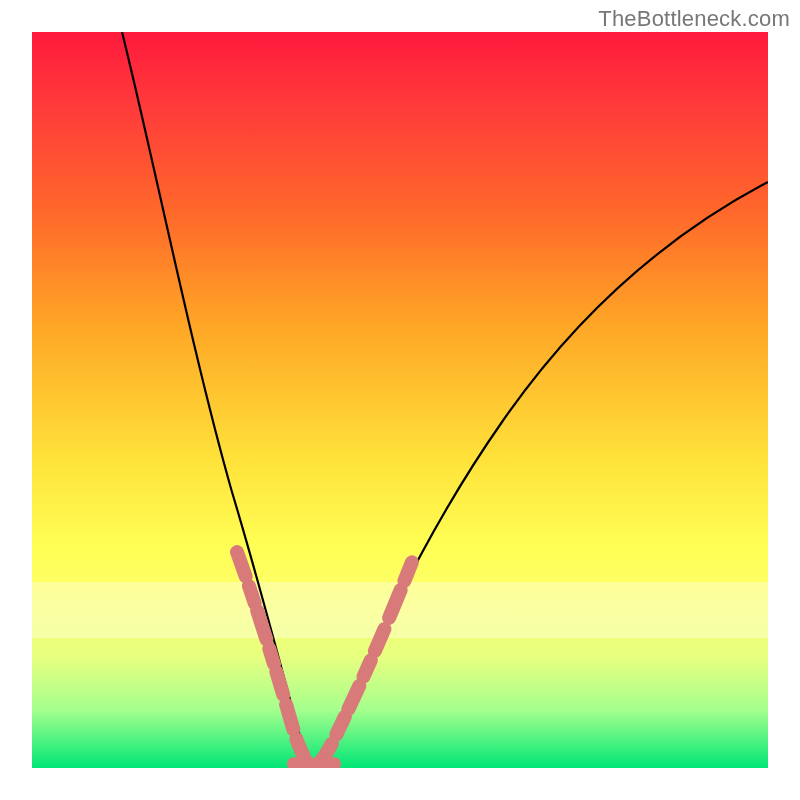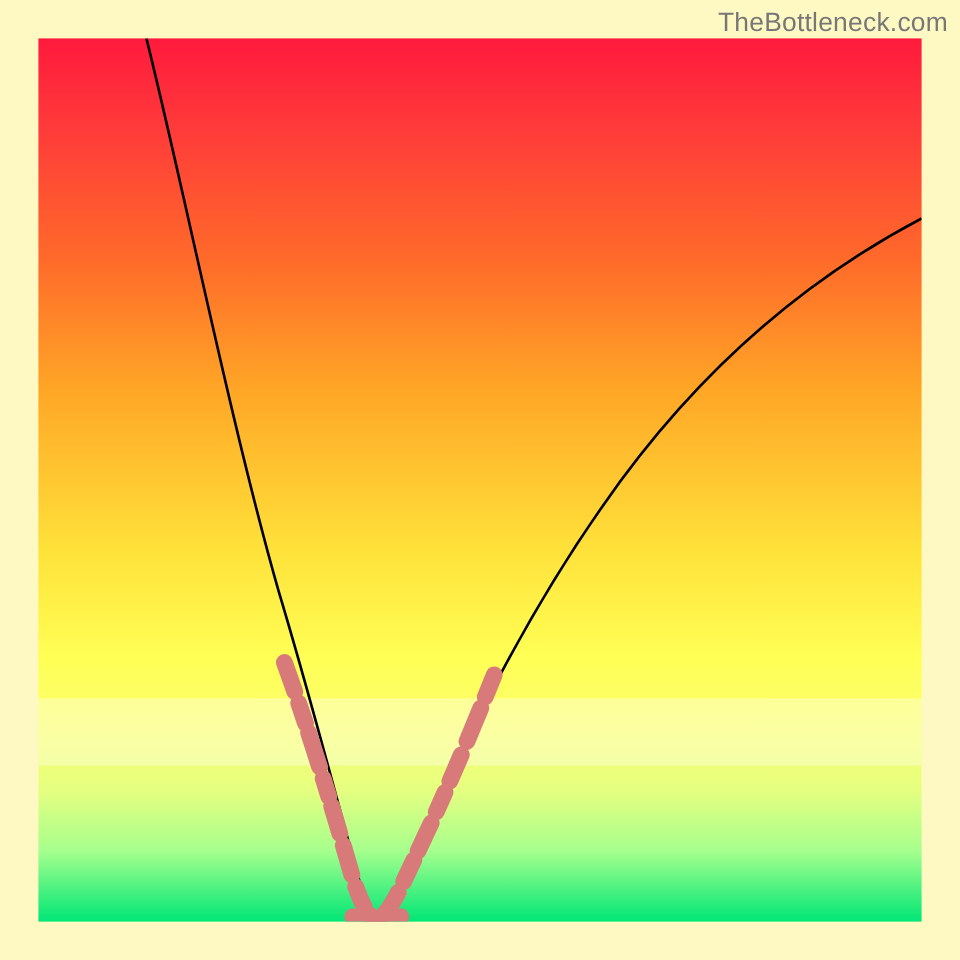--- a/index.html
+++ b/index.html
@@ -8,21 +8,21 @@
     width: 800px;
     height: 800px;
     background: #000;
     font-family: Arial, Helvetica, sans-serif;
     overflow: hidden;
   }
   .frame {
     position: relative;
     width: 800px;
     height: 800px;
-    background: #fef9c3;
+    background: #ffffff;
     text-align: center;
   }
   .plot-area {
     position: absolute;
     left: 32px;
     top: 32px;
     width: 736px;
     height: 736px;
     background: linear-gradient(to bottom,
       #ff1a3d 0%,

